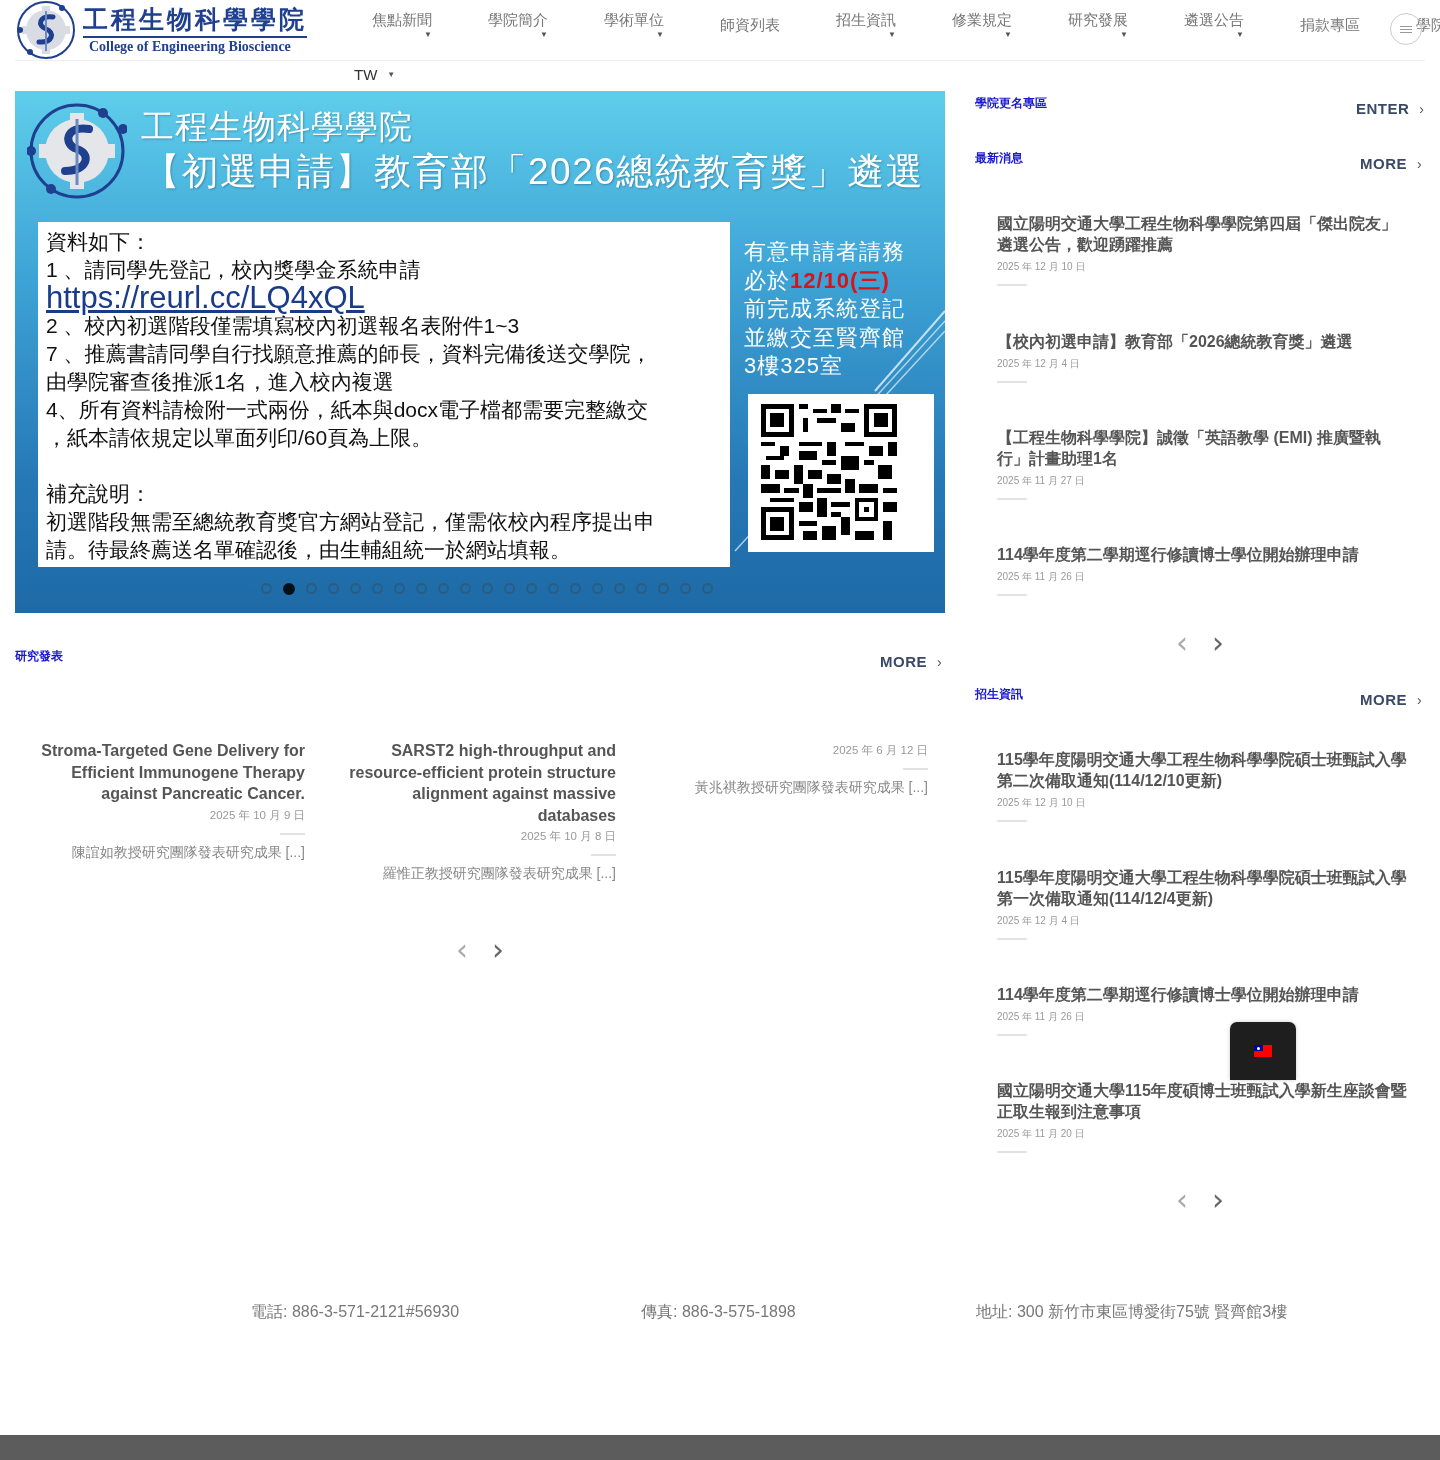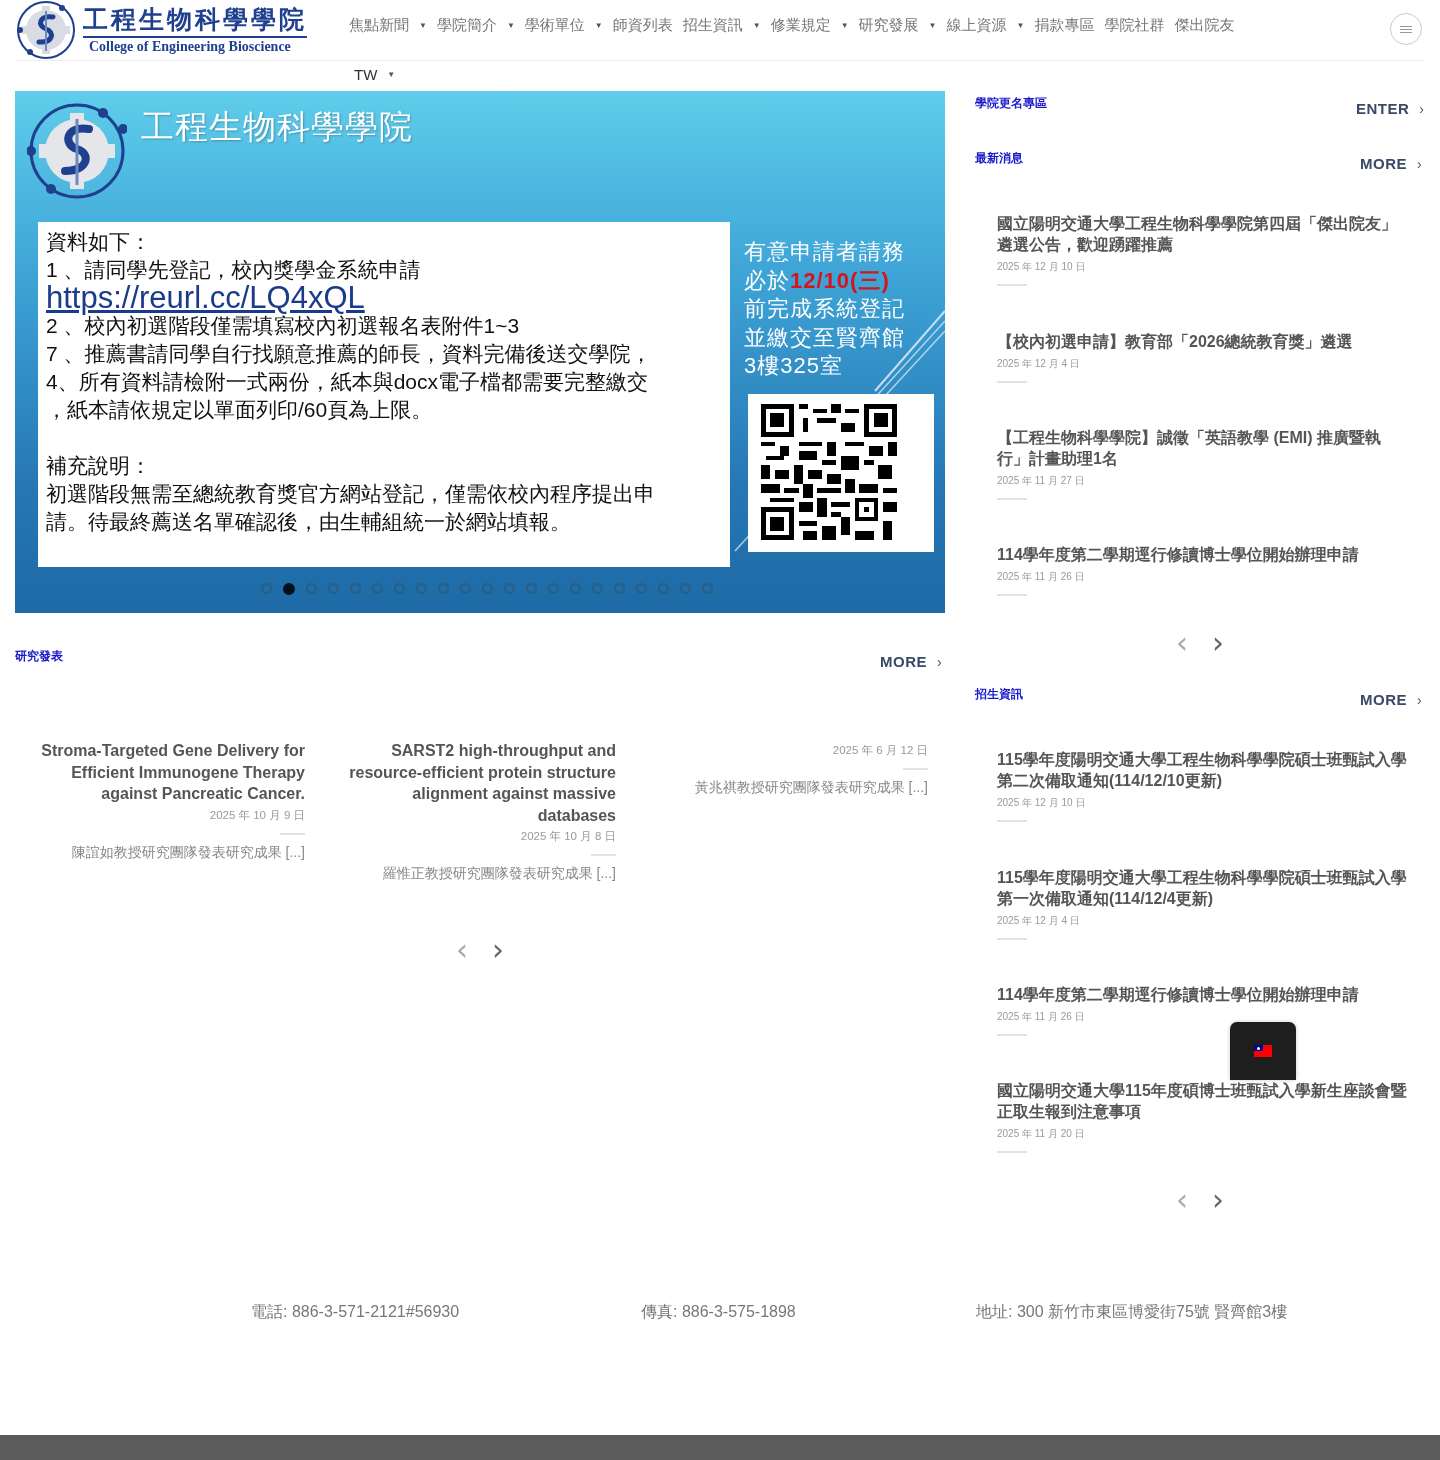--- a/index.html
+++ b/index.html
@@ -8,21 +8,21 @@
 
   
   .header { position: absolute; left: 0; top: 0; width: 1440px; height: 90px; }
   .logo { position: absolute; left: 15px; top: 0; width: 296px; height: 60px; display: flex; align-items: center; }
   .logo-emblem { width: 62px; height: 62px; position: relative; flex: none; }
   .logo-text { margin-left: 6px; display: flex; flex-direction: column; }
   .logo-cn { font-family: "DejaVu Serif", serif; font-size: 25px; font-weight: bold; color: #1f3f8f; letter-spacing: 3px; line-height: 30px; border-bottom: 2px solid #1f3f8f; padding-bottom: 1px; }
   .logo-en { font-family: "Liberation Serif", serif; font-weight: bold; font-size: 14px; color: #1f3f8f; line-height: 17px; padding-left: 6px; }
 
   .nav { position: absolute; left: 344px; top: 10px; display: flex; align-items: center; height: 30px; }
-  .nav-item { font-size: 15px; color: #777; margin: 0 5px; display: flex; align-items: center; white-space: nowrap; cursor: pointer; }
+  .nav-item { font-size: 15px; color: #777; margin: 0 28px; display: flex; align-items: flex-end; white-space: nowrap; cursor: pointer; flex-direction: column; }
   .nav-item .caret { font-size: 8px; margin-left: 10px; color: #555; }
   .menu-btn { position: absolute; left: 1390px; top: 13px; width: 32px; height: 32px; border: 1px solid #ccc; border-radius: 50%; display: flex; align-items: center; justify-content: center; cursor: pointer; }
   .menu-btn span { display: block; width: 12px; height: 7px; border-top: 1px solid #999; border-bottom: 1px solid #999; position: relative; }
   .menu-btn span::after { content: ""; position: absolute; left: 0; top: 2px; width: 12px; border-top: 1px solid #999; }
   .header-divider { position: absolute; left: 15px; top: 60px; width: 1410px; height: 1px; background: #eee; }
   .lang { position: absolute; left: 354px; top: 66px; font-size: 15px; color: #333; display: flex; align-items: center; cursor: pointer; }
   .lang .caret { font-size: 8px; margin-left: 10px; color: #555; }
 
   
   .slider { position: absolute; left: 15px; top: 91px; width: 930px; height: 522px; background: linear-gradient(180deg, #5fcdeb 0%, #3ea4d6 35%, #2678b5 75%, #1d6aa6 100%); overflow: hidden; }
@@ -124,21 +124,21 @@
       </div>
     <div class="nav-item">
         <span>修業規定</span>
         <span class="caret">▼</span>
       </div>
     <div class="nav-item">
         <span>研究發展</span>
         <span class="caret">▼</span>
       </div>
     <div class="nav-item">
-        <span>線上資源</span>
+        <span>遴選公告</span>
         <span class="caret">▼</span>
       </div>
     <div class="nav-item">
         <span>捐款專區</span>
       </div>
     <div class="nav-item">
         <span>學院社群</span>
       </div>
     <div class="nav-item">
         <span>傑出院友</span>
@@ -168,33 +168,35 @@
         </g>
       <path d="M62 28 C38 24 36 44 50 48 C64 52 62 70 38 70" fill="none" stroke="#1f3f8f" stroke-width="8" stroke-linecap="round"></path>
       <line x1="50" y1="18" x2="50" y2="84" stroke="#6a8ac0" stroke-width="3"></line>
       <circle cx="4" cy="50" r="5" fill="#1f3f8f"></circle>
         <circle cx="24" cy="88" r="5" fill="#1f3f8f"></circle>
         <circle cx="76" cy="12" r="5" fill="#1f3f8f"></circle>
         <circle cx="96" cy="28" r="5" fill="#1f3f8f"></circle>
     </svg>
   </div>
   <div class="slide-title1">工程生物科學學院</div>
+  <div class="slide-title2">【初選申請】教育部「2026總統教育獎」遴選</div>
 
   <svg class="deco-lines" viewBox="0 0 230 300">
     <line x1="20" y1="290" x2="230" y2="60" stroke="#cfe8f5" stroke-width="1.5" opacity="0.8"></line>
     <line x1="160" y1="130" x2="230" y2="50" stroke="#e6f4fb" stroke-width="2" opacity="0.8"></line>
     <line x1="170" y1="135" x2="230" y2="70" stroke="#e6f4fb" stroke-width="1.5" opacity="0.7"></line>
   </svg>
 
   <div class="slide-box">
     <div>資料如下：</div>
     <div>1 、請同學先登記，校內獎學金系統申請</div>
     <div class="link">https://reurl.cc/LQ4xQL</div>
     <div>2 、校內初選階段僅需填寫校內初選報名表附件1~3</div>
     <div>7 、推薦書請同學自行找願意推薦的師長，資料完備後送交學院，</div>
+    <div>由學院審查後推派1名，進入校內複選</div>
     <div>4、所有資料請檢附一式兩份，紙本與docx電子檔都需要完整繳交</div>
     <div>，紙本請依規定以單面列印/60頁為上限。</div>
     <div class="gap"></div>
     <div>補充說明：</div>
     <div>初選階段無需至總統教育獎官方網站登記，僅需依校內程序提出申</div>
     <div>請。待最終薦送名單確認後，由生輔組統一於網站填報。</div>
   </div>
 
   <div class="slide-side">
     <div>有意申請者請務</div>

